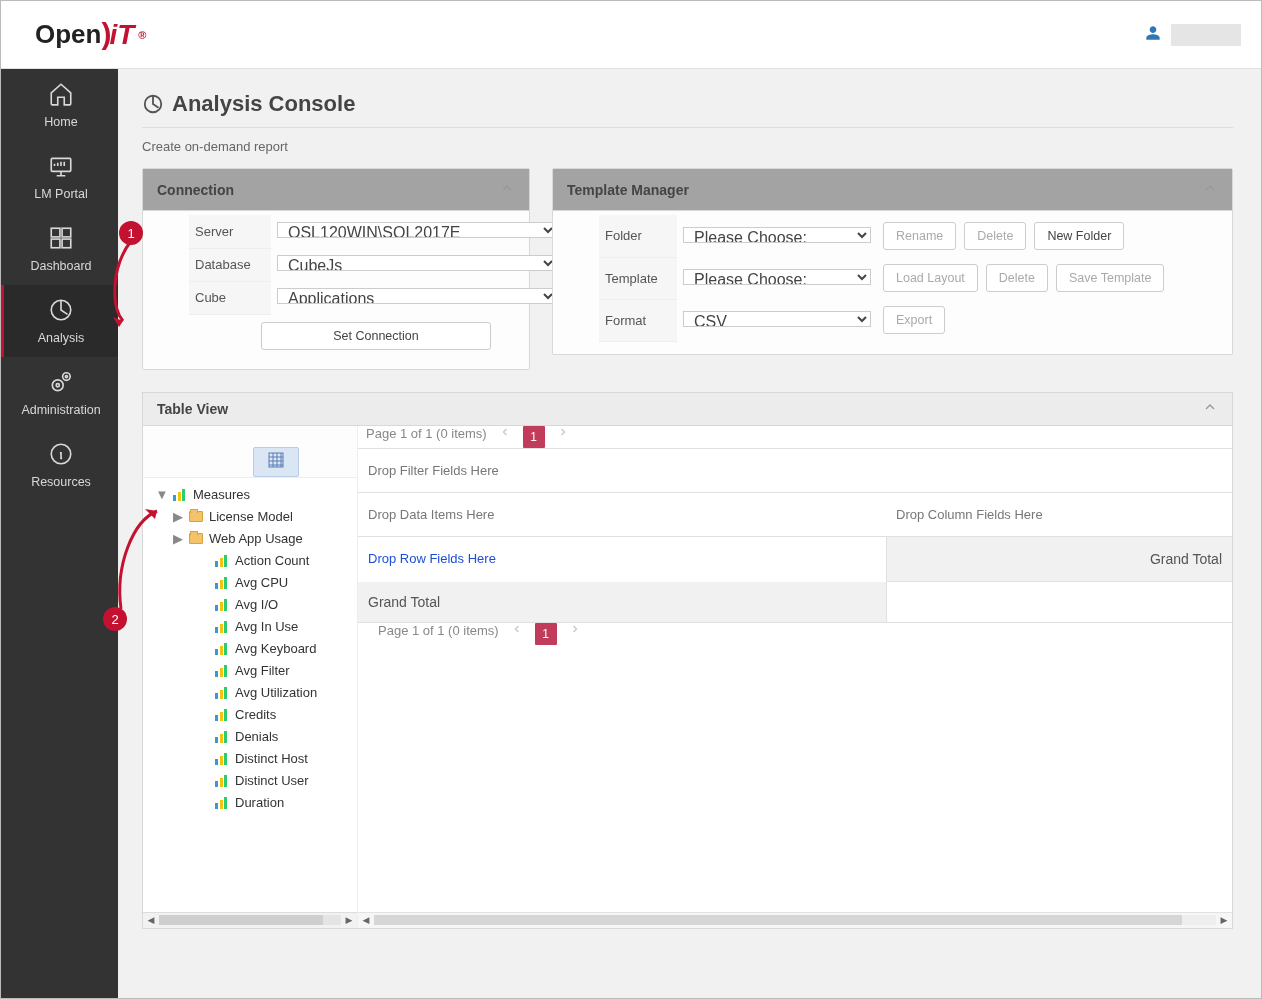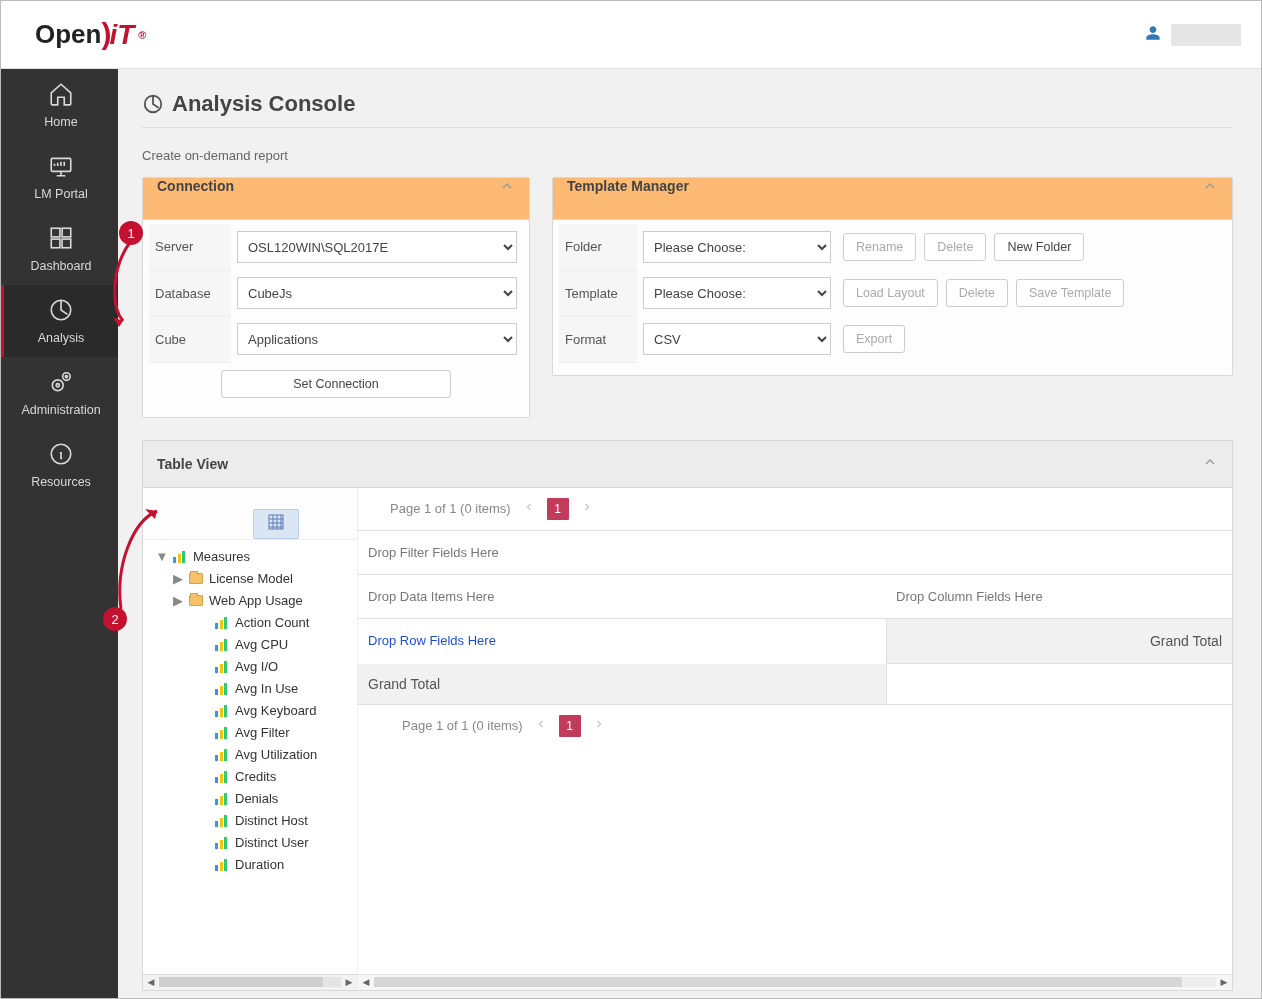--- a/index.html
+++ b/index.html
@@ -22,44 +22,44 @@
   .nav-item { height:72px; display:flex; flex-direction:column; align-items:center; justify-content:center; gap:8px; cursor:pointer; font-size:12.5px; border-left:3px solid transparent; }
   .nav-item.active { background:#2a2a2a; border-left:3px solid #c31230; }
   .nav-icon { width:26px; height:26px; display:flex; align-items:center; justify-content:center; }
   .nav-icon svg { stroke:#d8d8d8; fill:none; stroke-width:1.5;}
 
   
   .main { position:absolute; left:117px; right:0; top:68px; bottom:0; background:#f1f1f1; padding: 22px 28px 18px 24px; overflow:hidden;}
   .page-title-row { display:flex; align-items:center; gap:8px; margin-bottom: 6px; padding-bottom:0px;}
   .title-icon { width:22px; height:22px; }
   .page-title { font-size:22px; font-weight:700; color:#444;}
-  .subtitle { color:#666; font-size:13px; margin-top:20px; margin-bottom:14px;}
+  .subtitle { color:#666; font-size:13px; margin-top:11px; margin-bottom:14px;}
   .title-divider { border-top:1px solid #ddd; margin: 10px 0 8px 0; }
 
   .panels-row { display:flex; gap:22px; align-items:flex-start;}
   .panel { background:#f5f5f5; border:1px solid #d8d8d8; border-radius:2px; }
   .panel-conn { width: 388px; }
   .panel-tmgr { flex:1; width:582px;}
-  .panel-header { height:42px; display:flex; justify-content:space-between; padding:0 14px; font-weight:600; font-size:14px; color:#444; background:#fdba74; border-bottom:1px solid #d8d8d8;}
+  .panel-header { height:42px; display:flex; align-items:center; justify-content:space-between; padding:0 14px; font-weight:600; font-size:14px; color:#444; background:#a3a3a3; border-bottom:1px solid #d8d8d8;}
   .panel-body { padding: 4px 6px 12px 6px; background:#fdfdfd;}
   .chev-up { color:#999; }
-  table.form { width:100%; border-collapse:collapse;}
+  table.form { width:100%; border-collapse:collapse;margin-left:40px;}
   table.form td { padding:7px 6px; font-size:13px; color:#555;}
   table.form td.label { width:82px; background:#f6f6f6; border-bottom:1px solid #eee;}
   .panel-tmgr table.form td.label { width:78px; }
-  select, .select-like { width:100%; height:32px; border:1px solid #ccc; background:#fff; font-size:13px; padding:0 6px; color:#444;}
+  select, .select-like { width:100%; height:16px; border:1px solid #ccc; background:#fff; font-size:16px; padding:0 6px; color:#444;}
   .btn { height:28px; padding:0 12px; background:#fff; border:1px solid #ccc; border-radius:3px; font-size:12.5px; color:#444; cursor:pointer; display:inline-flex; align-items:center; justify-content:center;}
   .btn.muted { color:#aaa; }
   .btn-row { display:flex; gap:8px;}
   .set-conn-row td { text-align:center; padding-top:10px;}
   .btn-wide { width: 230px; margin-left:auto;}
 
   
   .panel-tv { margin-top:22px; }
-  .tv-header { height:48px; display:flex; align-items:center; justify-content:space-between; padding:0 14px; font-weight:600; font-size:14px; color:#444; background:#ececec; border:1px solid #d8d8d8;}
+  .tv-header { height:34px; display:flex; align-items:center; justify-content:space-between; padding:0 14px; font-weight:600; font-size:14px; color:#444; background:#ececec; border:1px solid #d8d8d8;}
   .tv-body { display:flex; border:1px solid #d8d8d8; border-top:none; background:#fff; height: 503px; position:relative;}
 
   
   .tree-wrap { width:215px; border-right:1px solid #eee; display:flex; flex-direction:column;}
   .tree-tabs { height:52px; background:#fdfdfd; display:flex; align-items:flex-end; padding-left:110px; border-bottom:1px solid #eee;}
   .tree-tab { width:46px; height:30px; border:1px solid #b8cdea; background:#dbe6f5; display:flex; align-items:center; justify-content:center; border-radius:2px;}
   .tree-scroll { flex:1; overflow-y:auto; overflow-x:auto; padding: 6px 0 4px 0; position:relative;}
   .tree-row { display:flex; align-items:center; gap:6px; padding:3.5px 6px 3.5px 14px; font-size:13px; color:#333; cursor:default; white-space:nowrap;}
   .tree-row.sub { padding-left:30px;}
   .tree-row.leaf { padding-left:72px;}
@@ -71,21 +71,21 @@
   .bars-icon span:nth-child(3){height:12px; background:#2ecc71;}
   .folder-icon { width:14px; height:11px; background:#f3c269; border:1px solid #d8a33e; border-radius:1px; position:relative;}
   .folder-icon::before { content:""; position:absolute; top:-3px; left:0; width:6px; height:3px; background:#f3c269; border:1px solid #d8a33e; border-bottom:none; border-radius:1px 1px 0 0;}
   .tree-hscroll { height:16px; background:#f2f2f2; border-top:1px solid #ddd; display:flex; align-items:center; justify-content:space-between; padding:0 2px;}
   .hs-arrow { width:12px; height:12px; color:#666; font-size:9px; display:flex; align-items:center; justify-content:center; cursor:pointer;}
   .hs-track { flex:1; height:10px; background:#e4e4e4; margin:0 2px; position:relative;}
   .hs-thumb { position:absolute; left:0; width:90%; height:100%; background:#cfcfcf;}
 
   
   .pivot-wrap { flex:1; display:flex; flex-direction:column; position:relative;}
-  .pager { display:flex; align-items:center; gap:12px; padding:10px 8px; color:#888; font-size:13px;margin-left:24px;}
+  .pager { display:flex; align-items:flex-start; gap:12px; padding:0 8px; color:#888; font-size:13px;}
   .pager .page-box { width:22px; height:22px; background:#c13b5a; color:#fff; display:flex; align-items:center; justify-content:center; font-size:12px; border-radius:1px;}
   .pager .chev { color:#ccc; cursor:default;}
   .drop-filter { border-top:1px solid #e0e0e0; border-bottom:1px solid #e0e0e0; padding:14px 10px; color:#777;}
   .drop-grid { display:grid; grid-template-columns: 1fr 346px; }
   .drop-cell { padding:14px 10px; color:#777; }
   .drop-grid .drop-cell { border-bottom:1px solid #e0e0e0;}
   .drop-row-header { display:grid; grid-template-columns: 1fr 346px;}
   .gt-label { padding:14px 10px; color:#1d4ed8;}
   .gt-col-head { background:#f1f1f1; border-left:1px solid #e0e0e0; border-bottom:1px solid #e0e0e0; padding:14px 10px; text-align:right; color:#555; font-size:14px;}
   .gt-row-head { background:#f1f1f1; border-bottom:1px solid #e0e0e0; padding:12px 10px; color:#555; font-size:14px;}

